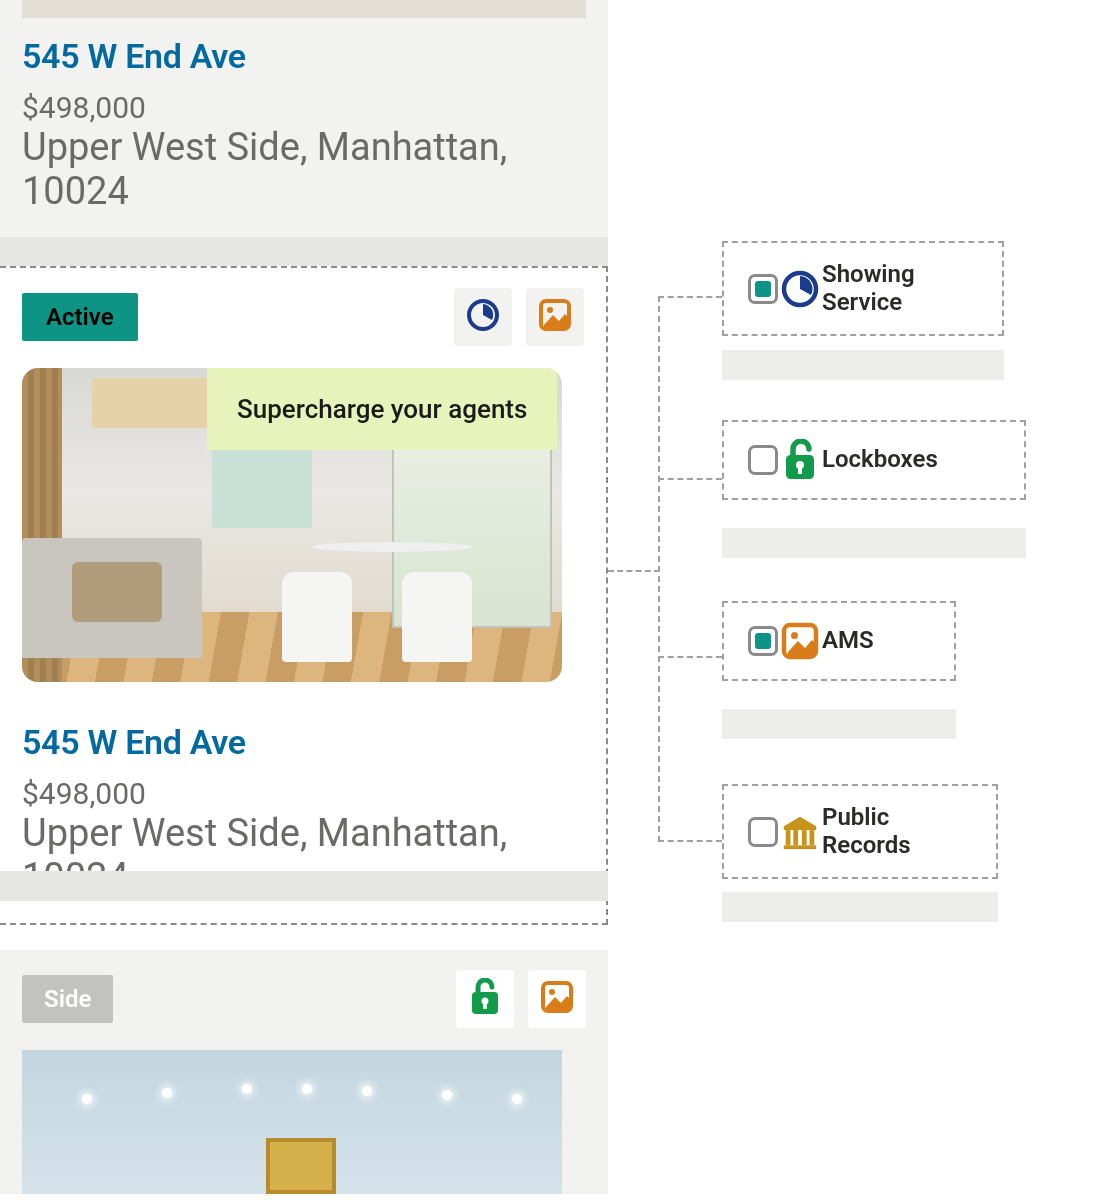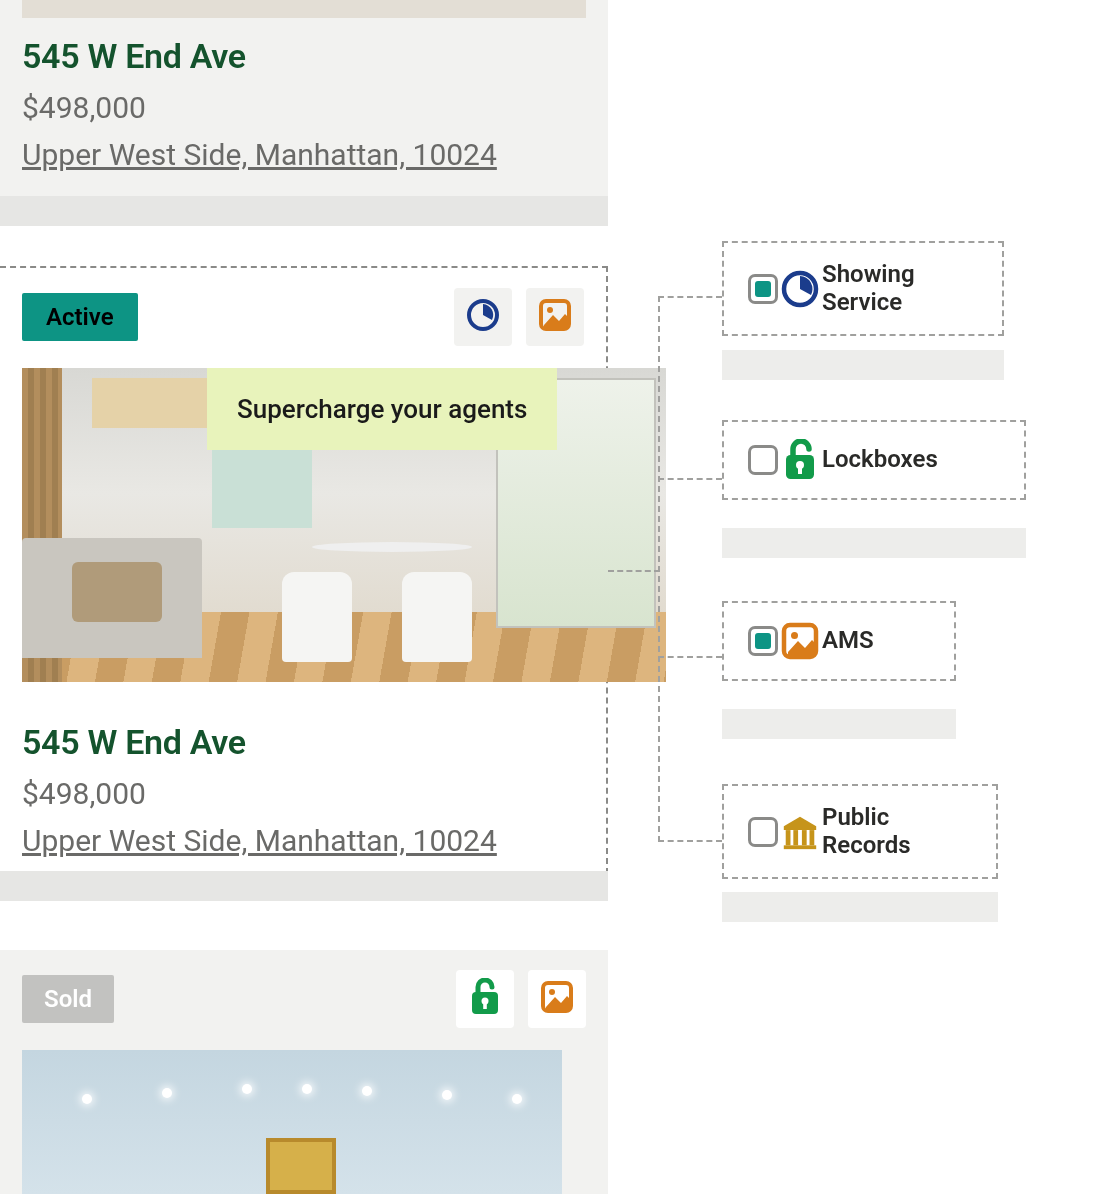--- a/index.html
+++ b/index.html
@@ -23,36 +23,34 @@
   .card {
     background: #f2f2f0;
     width: 608px;
   }
   .card-body {
     padding: 0 22px 24px 22px;
   }
   .card-addr {
     font-size: 34px;
     font-weight: 600;
-    color: #14532d;
+    color: #0369a1;
     padding-top: 18px;
     letter-spacing: -0.3px;
   }
   .card-price {
     font-size: 30px;
     font-weight: 400;
     color: #6a6a68;
     margin-top: 14px;
   }
   .card-loc {
-    font-size: 30px;
+    font-size: 38px;
     font-weight: 400;
     color: #6a6a68;
-    margin-top: 12px;
-    text-decoration: underline;
   }
   .card-footer {
     background: #e6e6e4;
     height: 30px;
   }
 
   
   .card2-wrap {
     position: absolute;
     left: 0;
@@ -89,23 +87,24 @@
     height: 58px;
     background: #f2f2f0;
     border-radius: 4px;
     display: flex;
     align-items: center;
     justify-content: center;
   }
   .card2-img-wrap {
     position: relative;
     margin: 0 22px;
-    width: 644px;
+    width: 540px;
     height: 314px;
     overflow: hidden;
+    border-radius: 16px;
   }
   .room-bg {
     width: 100%;
     height: 100%;
     position: relative;
     background: linear-gradient(180deg, #d8d8d4 0%, #e9e8e4 40%, #ddd4c4 100%);
     display: block;
   }
   .room-couch {
     position: absolute;
@@ -404,21 +403,21 @@
       <div class="card-addr">545 W End Ave</div>
       <div class="card-price">$498,000</div>
       <div class="card-loc">Upper West Side, Manhattan, 10024</div>
     </div>
   </div>
 </div>
 <div class="card2-footer" style="position:absolute;left:0;top:871px;width:608px;"></div>
 
 <div class="card3">
   <div class="card3-top">
-    <div class="badge-sold">Sold</div>
+    <div class="badge-sold">Side</div>
     <div class="icon-row">
       <div class="icon-btn-white">
         <span>
           <svg width="34" height="38" viewBox="0 0 34 38">
               <path d="M10 14 V9 a7 7 0 0 1 14 0" fill="none" stroke="#129b4a" stroke-width="5" stroke-linecap="round"></path>
               <rect x="4" y="14" width="26" height="22" rx="4" fill="#129b4a"></rect>
               <circle cx="17" cy="23" r="3.5" fill="#fff"></circle>
               <rect x="15.2" y="25" width="3.6" height="6" fill="#fff"></rect>
             </svg>
         </span>

